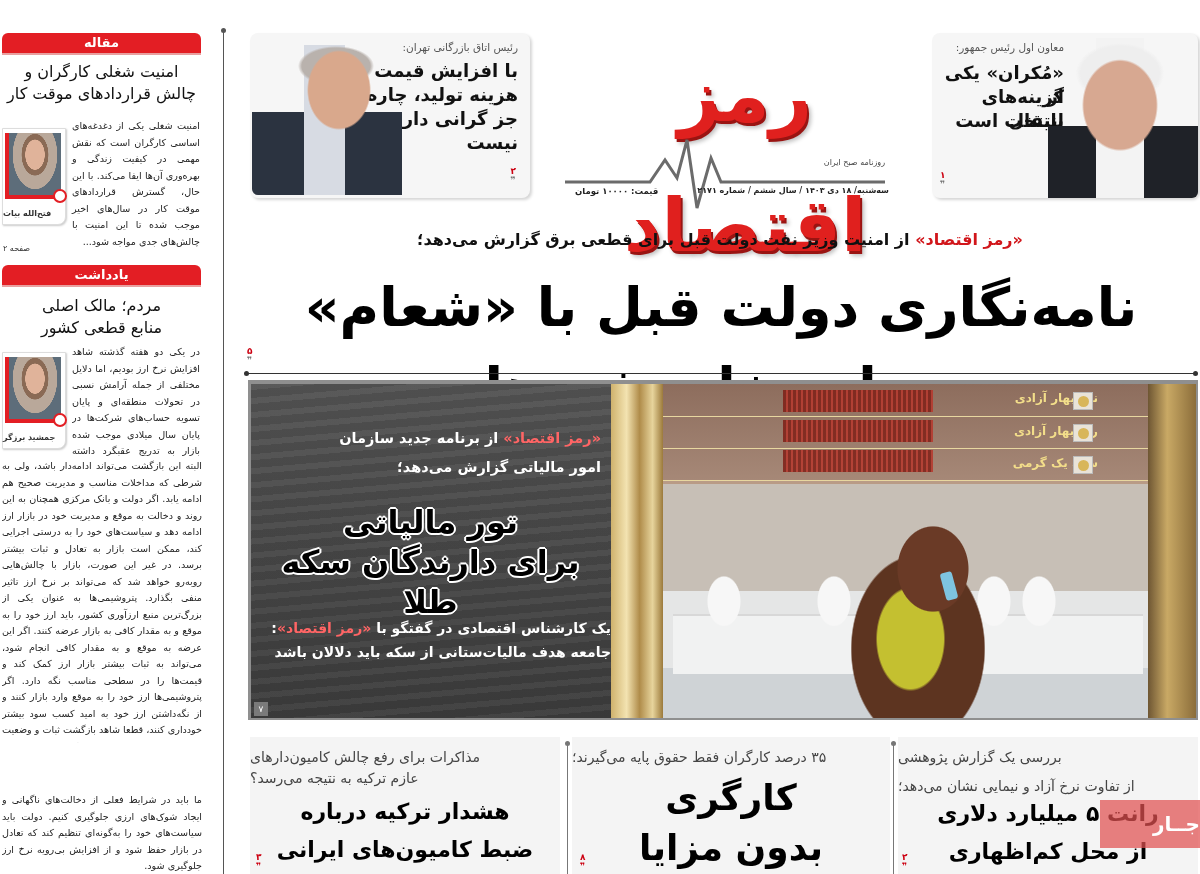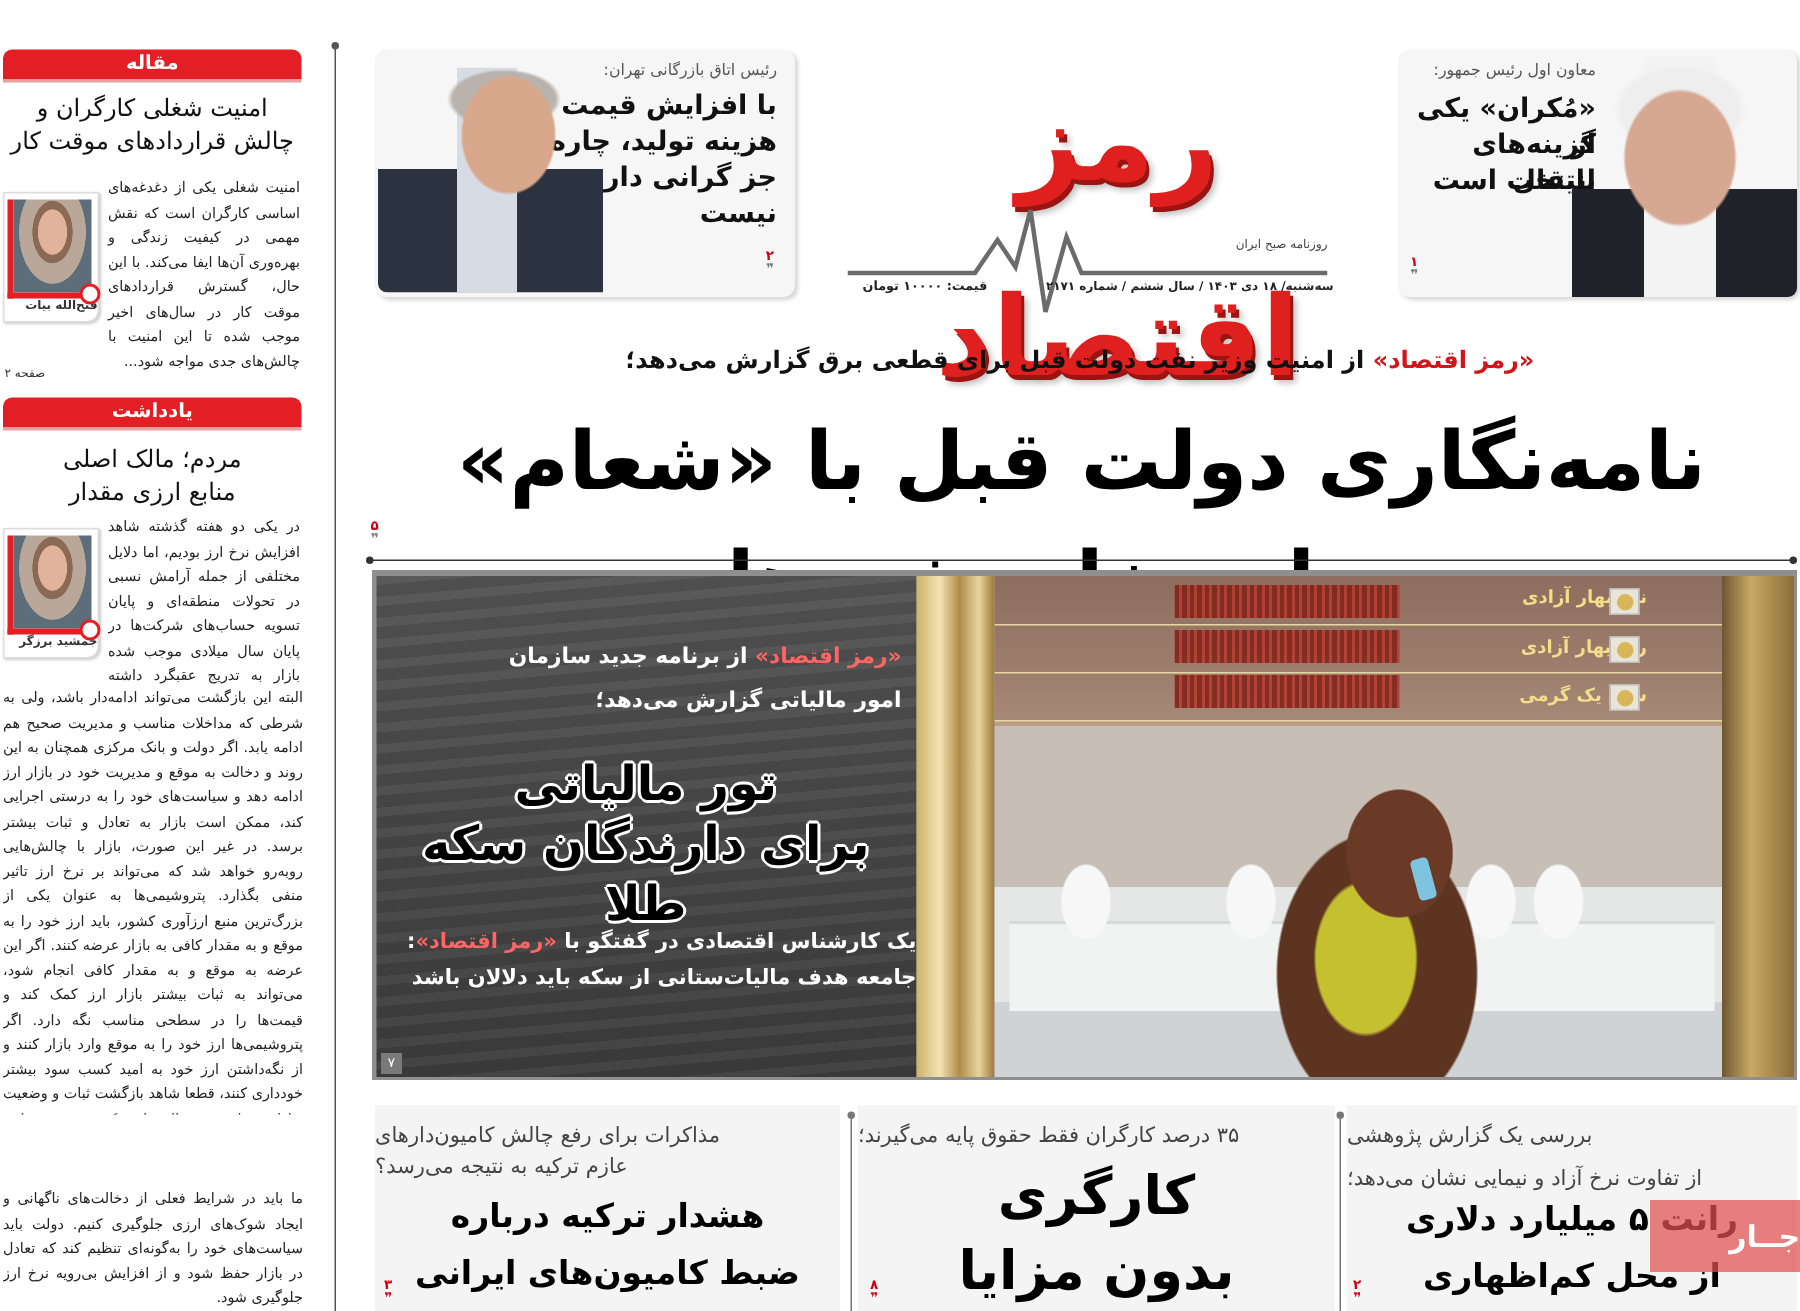--- a/index.html
+++ b/index.html
@@ -21,21 +21,21 @@
     .author-box {
       position: absolute; left: 2px; width: 64px; background: #fff;
       border: 1px solid #ddd; border-radius: 0 0 8px 0; box-shadow: 1px 1px 2px #ccc;
     }
     .author-photo {
       width: 56px; height: 66px; margin: 4px 4px 0 4px; border-left: 4px solid #e31e24; border-bottom: 4px solid #e31e24;
       background: radial-gradient(ellipse at 50% 35%, #e0b39a 0 26%, #8a6a55 27% 36%, #b9a89a 37% 60%, #5d6d7a 61%);
       position: relative;
     }
     .author-photo .pen { position: absolute; right: -6px; bottom: -8px; width: 14px; height: 14px; background: #fff; border: 2px solid #e31e24; border-radius: 50%; }
-    .author-name { font-size: 8px; text-align: right; color: #333; padding: 0 0 6px; font-weight: bold; }
+    .author-name { font-size: 8px; text-align: left; color: #333; padding: 10px 0 6px; font-weight: bold; }
     .page-ref { position: absolute; font-size: 8px; color: #333; }
 
     
     .vdivider { position: absolute; left: 223px; top: 30px; width: 1px; height: 844px; background: #555; }
     .vdivider::before { content: ""; position: absolute; top: -2px; left: -2px; width: 5px; height: 5px; border-radius: 50%; background: #555; }
 
     
     .top-box {
       position: absolute; top: 33px; height: 165px; background: #f6f6f6;
       border-radius: 8px; box-shadow: 2px 2px 3px #d6d6d6;
@@ -150,21 +150,21 @@
   <div class="author-box" style="top:128px;">
     <div class="author-photo">
         <span class="pen"></span>
       </div>
     <div class="author-name">فتح‌الله بیات</div>
   </div>
   <div class="page-ref" style="top:244px; left:3px;">صفحه ۲</div>
 
   <div class="section-bar" style="top:265px;">یادداشت</div>
   <div class="left-title" style="top:296px;">مردم؛ مالک اصلی</div>
-  <div class="left-title" style="top:318px;">منابع ارزی مقدار</div>
+  <div class="left-title" style="top:318px;">منابع قطعی کشور</div>
   <div class="left-body" style="top:344px; left:72px; width:128px; height:112px; overflow:hidden;">در یکی دو هفته گذشته شاهد افزایش نرخ ارز بودیم، اما دلایل مختلفی از جمله آرامش نسبی در تحولات منطقه‌ای و پایان تسویه حساب‌های شرکت‌ها در پایان سال میلادی موجب شده بازار به تدریج عقبگرد داشته باشد.</div>
   <div class="author-box" style="top:352px;">
     <div class="author-photo">
         <span class="pen"></span>
       </div>
     <div class="author-name">جمشید برزگر</div>
   </div>
   <div class="left-body" style="top:458px; left:2px; width:200px; height:285px; overflow:hidden;">البته این بازگشت می‌تواند ادامه‌دار باشد، ولی به شرطی که مداخلات مناسب و مدیریت صحیح هم ادامه یابد. اگر دولت و بانک مرکزی همچنان به این روند و دخالت به موقع و مدیریت خود در بازار ارز ادامه دهد و سیاست‌های خود را به درستی اجرایی کند، ممکن است بازار به تعادل و ثبات بیشتر برسد. در غیر این صورت، بازار با چالش‌هایی روبه‌رو خواهد شد که می‌تواند بر نرخ ارز تاثیر منفی بگذارد. پتروشیمی‌ها به عنوان یکی از بزرگ‌ترین منبع ارزآوری کشور، باید ارز خود را به موقع و به مقدار کافی به بازار عرضه کنند. اگر این عرضه به موقع و به مقدار کافی انجام شود، می‌تواند به ثبات بیشتر بازار ارز کمک کند و قیمت‌ها را در سطحی مناسب نگه دارد. اگر پتروشیمی‌ها ارز خود را به موقع وارد بازار کنند و از نگه‌داشتن ارز خود به امید کسب سود بیشتر خودداری کنند، قطعا شاهد بازگشت ثبات و وضعیت تعادلی خواهیم بود. البته این یک موضوع حساس است و لازم است همه بخش‌ها از جمله وزارت نفت، بانک مرکزی و سایر نهادهای اقتصادی در این زمینه هماهنگی لازم را داشته باشند.</div>
   <div class="left-body" style="top:792px; left:2px; width:200px; height:80px; overflow:hidden;">ما باید در شرایط فعلی از دخالت‌های ناگهانی و ایجاد شوک‌های ارزی جلوگیری کنیم. دولت باید سیاست‌های خود را به‌گونه‌ای تنظیم کند که تعادل در بازار حفظ شود و از افزایش بی‌رویه نرخ ارز جلوگیری شود.</div>
 </div>

